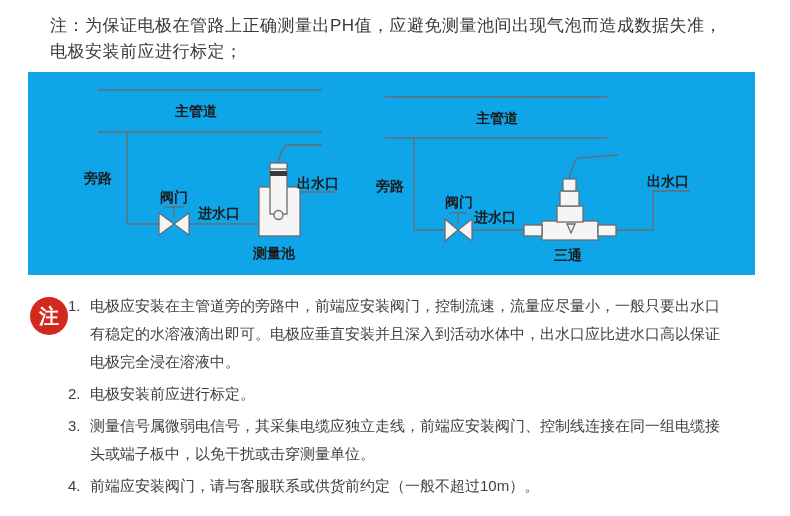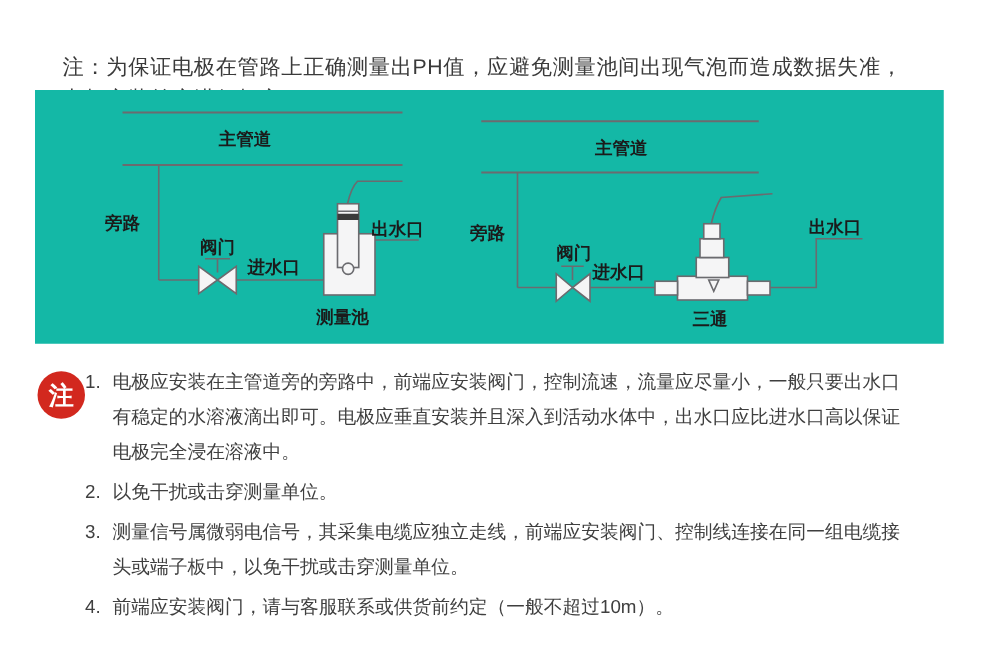--- a/index.html
+++ b/index.html
@@ -3,21 +3,21 @@
 <meta charset="utf-8">
 <style>
   html,body{margin:0;padding:0;}
   body{
     width:790px;height:516px;position:relative;overflow:hidden;
     background:#ffffff;
     font-family:"Liberation Sans","DejaVu Sans",sans-serif;
   }
   .intro{
     position:absolute;left:50px;top:13px;width:700px;
-    font-size:17px;line-height:26px;color:#3a3a3a;letter-spacing:0.5px;margin-top:28px;
+    font-size:17px;line-height:26px;color:#3a3a3a;letter-spacing:0.5px;
   }
   .diagram-panel{
     position:absolute;left:28px;top:72px;width:727px;height:203px;
     background:#f5f5f6;
   }
   .diagram-panel svg{display:block;}
   svg .pipe{stroke:#6b6b6f;stroke-width:1.6;fill:none;}
   svg .thin{stroke:#6b6b6f;stroke-width:1.3;fill:none;}
   svg .shape{stroke:#6b6b6f;stroke-width:1.3;fill:#f5f5f6;}
   svg .darkband{fill:#3a3a3a;stroke:none;}
@@ -38,21 +38,21 @@
   }
 </style>
 </head>
 <body>
 
 <div class="intro">
   <div>注：为保证电极在管路上正确测量出PH值，应避免测量池间出现气泡而造成数据失准，</div>
   <div>电极安装前应进行标定；</div>
 </div>
 
-<div class="diagram-panel" style="background: #14b8a6;">
+<div class="diagram-panel" style="background: #0ea5e9;">
   <svg width="727" height="203" viewBox="0 0 727 203">
 
     <g>
       <line class="pipe" x1="70" y1="18" x2="294" y2="18"></line>
       <line class="pipe" x1="70" y1="60" x2="294" y2="60"></line>
       <text x="168" y="44" text-anchor="middle">主管道</text>
 
       <line class="thin" x1="99" y1="60" x2="99" y2="152"></line>
       <text x="70" y="111" text-anchor="middle">旁路</text>
 
@@ -118,21 +118,21 @@
   <span>注</span>
 </div>
 
 <div class="notes">
   <div class="note-item">
     <span class="note-num">1.</span>
     <span>电极应安装在主管道旁的旁路中，前端应安装阀门，控制流速，流量应尽量小，一般只要出水口有稳定的水溶液滴出即可。电极应垂直安装并且深入到活动水体中，出水口应比进水口高以保证电极完全浸在溶液中。</span>
   </div>
   <div class="note-item">
     <span class="note-num">2.</span>
-    <span>以免干扰或击穿测量单位。</span>
+    <span>电极安装前应进行标定。</span>
   </div>
   <div class="note-item">
     <span class="note-num">3.</span>
     <span>测量信号属微弱电信号，其采集电缆应独立走线，前端应安装阀门、控制线连接在同一组电缆接头或端子板中，以免干扰或击穿测量单位。</span>
   </div>
   <div class="note-item">
     <span class="note-num">4.</span>
     <span>前端应安装阀门，请与客服联系或供货前约定（一般不超过10m）。</span>
   </div>
 </div>

